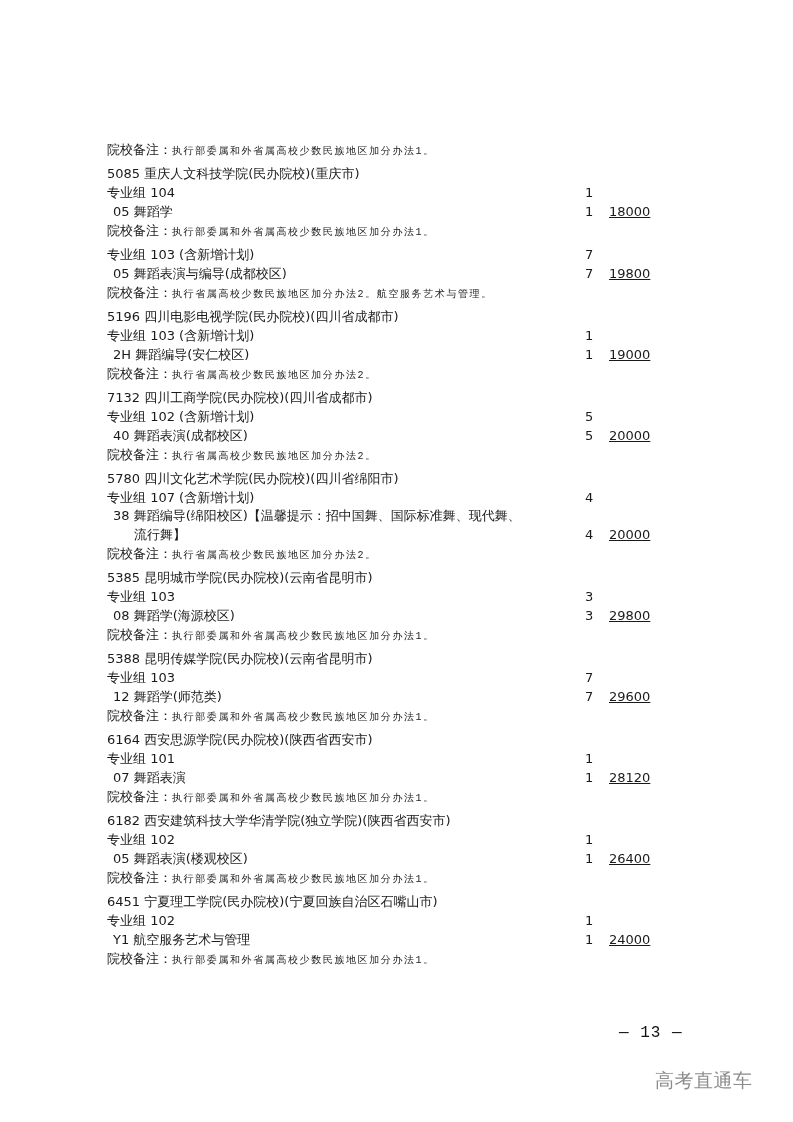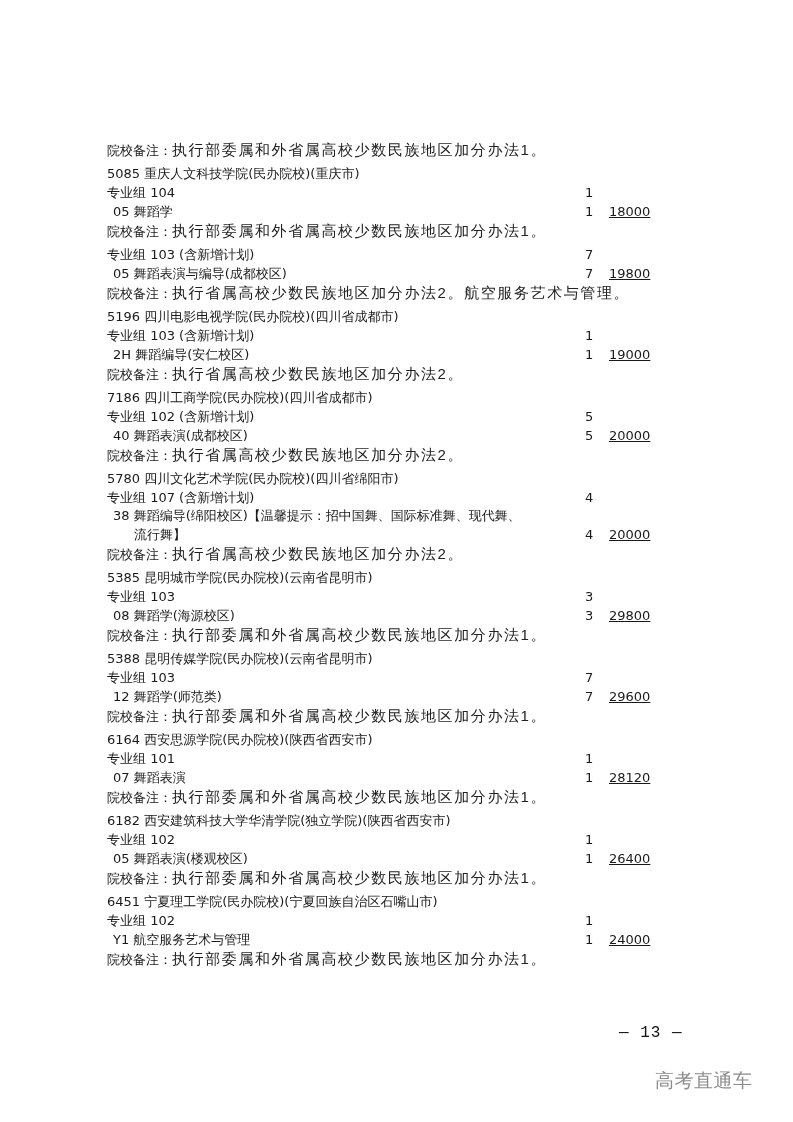--- a/index.html
+++ b/index.html
@@ -32,22 +32,22 @@
       height: 18px;
       line-height: 18px;
     }
     .note {
       font-size: 12px;
     }
     .note .note-label {
       font-size: 13px;
     }
     .note .note-text {
-      font-family: Liberation Sans, sans-serif;
-      font-size: 15px;
+      font-family: Liberation Mono, monospace;
+      font-size: 10px;
       letter-spacing: 1.6px;
       color: #222;
     }
     .block {
       margin-top: 5px;
     }
     .major {
       padding-left: 6px;
     }
     .major-cont {
@@ -136,21 +136,21 @@
       <span>2H  舞蹈编导(安仁校区)</span>
       <span class="count">1</span>
       <span class="tuition">19000</span>
     </div>
     <div class="line note">
       <span class="note-label">院校备注：</span><span class="note-text">执行省属高校少数民族地区加分办法2。</span>
     </div>
   </div>
 
   <div class="block">
-    <div class="line">7186  四川工商学院(民办院校)(四川省成都市)</div>
+    <div class="line">7132  四川工商学院(民办院校)(四川省成都市)</div>
     <div class="line">
       <span>专业组 102  (含新增计划)</span>
       <span class="count">5</span>
     </div>
     <div class="line major">
       <span>40  舞蹈表演(成都校区)</span>
       <span class="count">5</span>
       <span class="tuition">20000</span>
     </div>
     <div class="line note">

